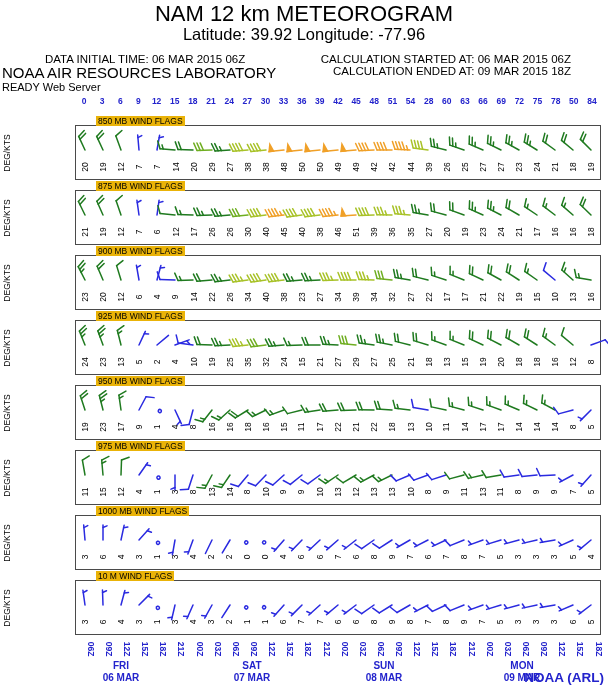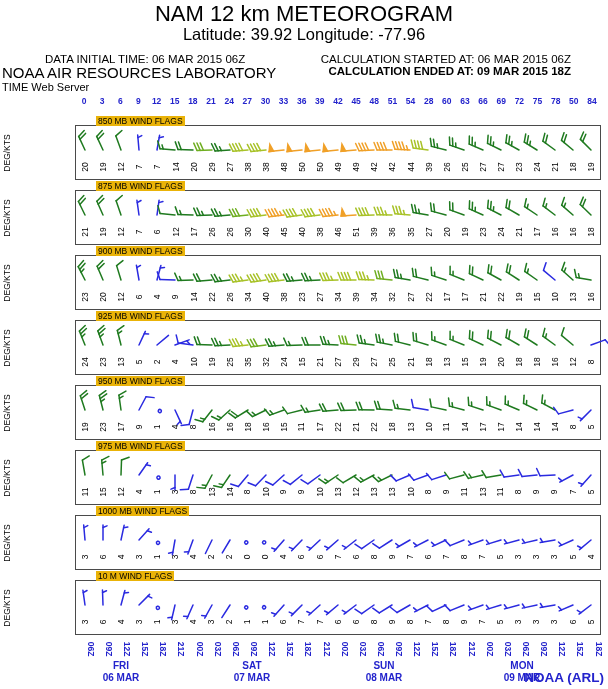--- a/index.html
+++ b/index.html
@@ -4,21 +4,21 @@
 <style>
   html,body{margin:0;padding:0;background:#fff;}
   .wrap{position:relative;width:608px;height:689px;background:#fff;
         font-family:"Liberation Sans",sans-serif;color:#000;overflow:hidden;}
   .title{position:absolute;top:1px;left:0;width:100%;text-align:center;font-size:22px;}
   .subtitle{position:absolute;top:25px;left:0;width:100%;text-align:center;font-size:16.5px;}
   .hl1{position:absolute;top:53px;left:45px;font-size:11.5px;}
   .org{position:absolute;top:64px;left:2px;font-size:15px;}
   .server{position:absolute;top:81px;left:2px;font-size:11px;}
   .hr1{position:absolute;top:53px;right:37px;font-size:11.5px;text-align:right;}
-  .hr2{position:absolute;top:65px;right:37px;font-size:11.5px;text-align:right;font-weight:bold;}
+  .hr2{position:absolute;top:65px;right:37px;font-size:11.5px;text-align:right;}
   .hours{position:absolute;left:75px;top:96px;width:526px;display:grid;
          grid-template-columns:repeat(29,1fr);font-size:8.5px;color:var(--blue);
          text-align:center;font-weight:bold;}
   .panel-row{position:absolute;left:0;width:608px;height:55px;}
   .ylab{position:absolute;left:-16px;top:22px;width:48px;height:12px;font-size:8.5px;
         transform:rotate(-90deg);text-align:center;color:#000;}
   .pbox{position:absolute;left:75px;top:0;width:524px;height:53px;border:1px solid #4a4a4a;}
   .ptitle{position:absolute;left:20px;top:-10px;font-size:8.5px;background:#eab308;padding:0 2px;white-space:nowrap;}
   .cols{position:absolute;left:0;top:0;width:100%;height:100%;display:grid;
         grid-template-columns:repeat(29,1fr);}
@@ -37,21 +37,21 @@
   .credit{position:absolute;right:4px;top:670px;color:var(--blue);font-size:13.5px;font-weight:bold;margin-left:20px;}
 </style>
 </head>
 <body>
 
 <div class="wrap">
   <div class="title">NAM 12 km METEOROGRAM</div>
   <div class="subtitle">Latitude: 39.92 Longitude: -77.96</div>
   <div class="hl1">DATA INITIAL TIME: 06 MAR 2015 06Z</div>
   <div class="org">NOAA AIR RESOURCES LABORATORY</div>
-  <div class="server">TIME Web Server</div>
+  <div class="server">READY Web Server</div>
   <div class="hr1">CALCULATION STARTED AT: 06 MAR 2015 06Z</div>
   <div class="hr2">CALCULATION ENDED AT: 09 MAR 2015 18Z</div>
 
   <div class="hours">
       <span>0</span>
       <span>3</span>
       <span>6</span>
       <span>9</span>
       <span>12</span>
       <span>15</span>

